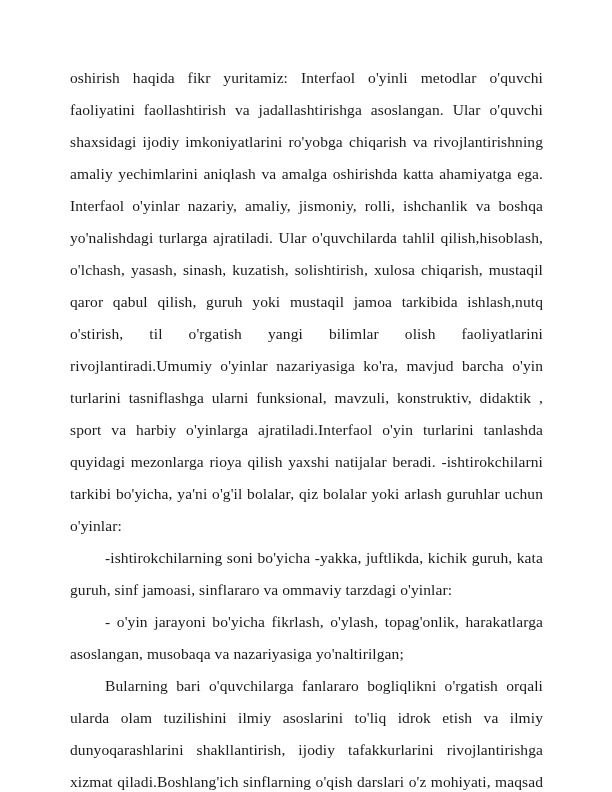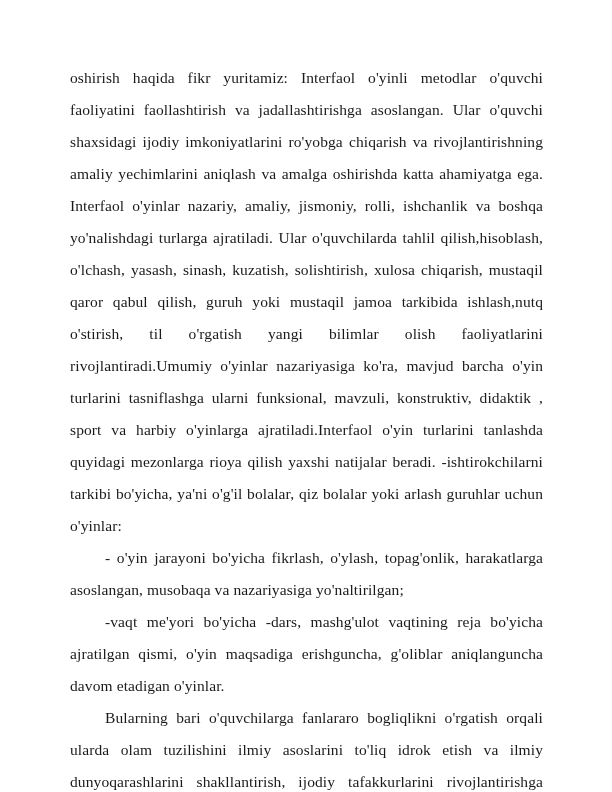--- a/index.html
+++ b/index.html
@@ -40,17 +40,17 @@
   .para.no-indent {
     text-indent: 0;
   }
 </style>
 </head>
 <body>
 
 <div class="page">
   <div class="text-block">
     <p class="para no-indent">oshirish haqida fikr yuritamiz: Interfaol o'yinli metodlar o'quvchi faoliyatini faollashtirish va jadallashtirishga asoslangan. Ular o'quvchi shaxsidagi ijodiy imkoniyatlarini ro'yobga chiqarish va rivojlantirishning amaliy yechimlarini aniqlash va amalga oshirishda katta ahamiyatga ega. Interfaol o'yinlar nazariy, amaliy, jismoniy, rolli, ishchanlik va boshqa yo'nalishdagi turlarga ajratiladi. Ular o'quvchilarda tahlil qilish,hisoblash, o'lchash, yasash, sinash, kuzatish, solishtirish, xulosa chiqarish, mustaqil qaror qabul qilish, guruh yoki mustaqil jamoa tarkibida ishlash,nutq o'stirish, til o'rgatish yangi bilimlar olish faoliyatlarini rivojlantiradi.Umumiy o'yinlar nazariyasiga ko'ra, mavjud barcha o'yin turlarini tasniflashga ularni funksional, mavzuli, konstruktiv, didaktik , sport va harbiy o'yinlarga ajratiladi.Interfaol o'yin turlarini tanlashda quyidagi mezonlarga rioya qilish yaxshi natijalar beradi. -ishtirokchilarni tarkibi bo'yicha, ya'ni o'g'il bolalar, qiz bolalar yoki arlash guruhlar uchun o'yinlar:</p>
+    <p class="para">-ishtirokchilarning soni bo'yicha -yakka, juftlikda, kichik guruh, kata guruh, sinf jamoasi, sinflararo va ommaviy tarzdagi o'yinlar:</p>
     <p class="para">- o'yin jarayoni bo'yicha fikrlash, o'ylash, topag'onlik, harakatlarga asoslangan, musobaqa va nazariyasiga yo'naltirilgan;</p>
-    <p class="para">-vaqt me'yori bo'yicha -dars, mashg'ulot vaqtining reja bo'yicha ajratilgan qismi, o'yin maqsadiga erishguncha, g'oliblar aniqlanguncha davom etadigan o'yinlar.</p>
     <p class="para">Bularning bari o'quvchilarga fanlararo bogliqlikni o'rgatish orqali ularda olam tuzilishini ilmiy asoslarini to'liq idrok etish va ilmiy dunyoqarashlarini shakllantirish, ijodiy tafakkurlarini rivojlantirishga xizmat qiladi.Boshlang'ich sinflarning o'qish darslari o'z mohiyati, maqsad va vazifalariga ko'ra ta'lim tizimida alohida o'rin tutadi. Negaki uning zaminida savodxonlik va axloqiy-ta'limiy tarbiya asoslari turadi. Shuning uchun ham boshqa predmetlar ta'limini o'qish ta'limisiz</p>
   </div>
 </div>
 
 </body></html>

